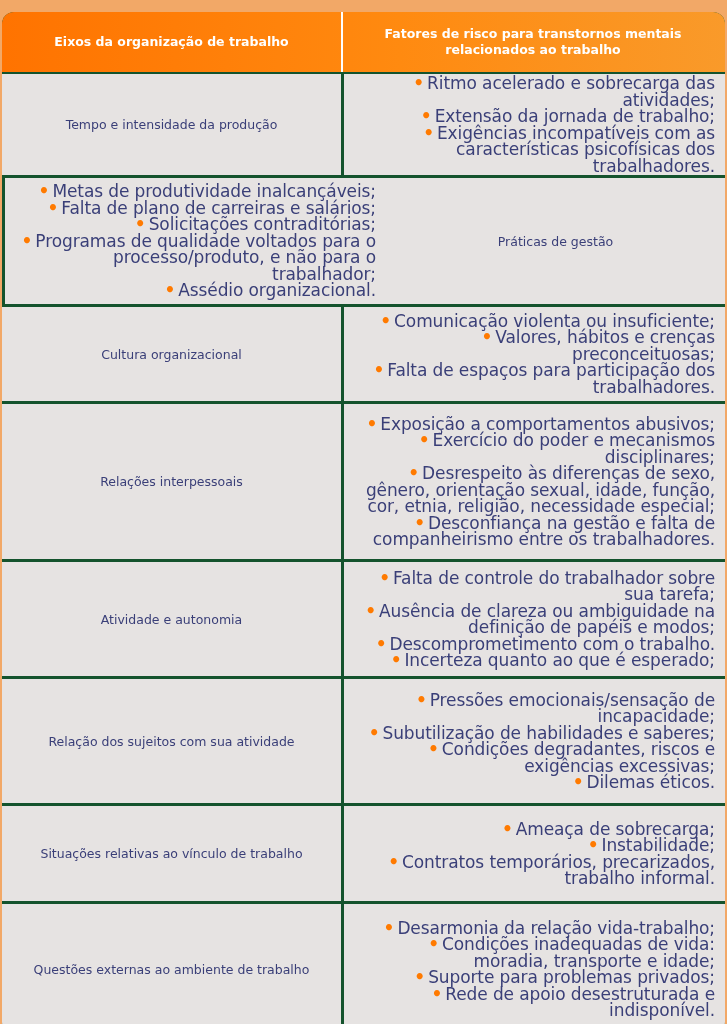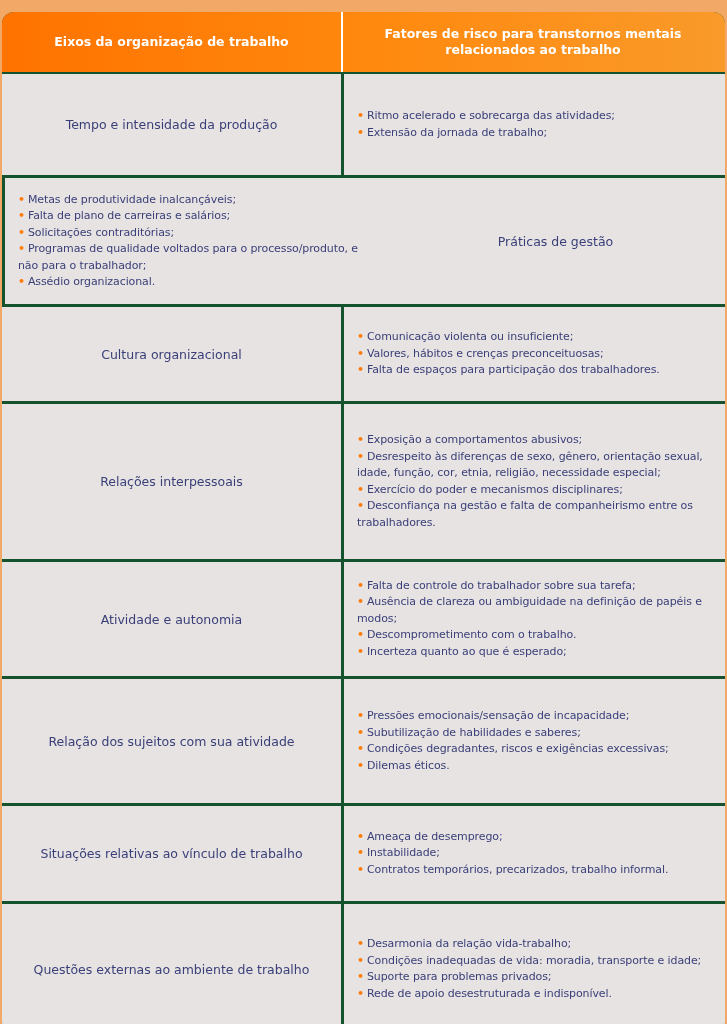--- a/index.html
+++ b/index.html
@@ -76,22 +76,23 @@
       width: 381px;
       display: flex;
       align-items: center;
       padding: 0 10px 0 13px;
     }
     ul.factors-list {
       list-style: none;
       margin: 0;
       padding: 0;
       line-height: 16.5px;
-      font-size: 11px;
+      font-size: 17px;
       letter-spacing: -0.1px;
+      text-align: right;
     }
     ul.factors-list li::before {
       content: "\2022";
       color: #ff7a00;
       font-weight: bold;
       margin-right: 3px;
     }
   </style>
 </head>
 <body>
@@ -103,20 +104,21 @@
     <div class="hcell c2">Fatores de risco para transtornos mentais relacionados ao trabalho</div>
   </div>
   <div class="hdivider"></div>
 
   <div class="row" style="top:62px;height:101px;">
     <div class="cell axis">Tempo e intensidade da produção</div>
     <div class="cell factors">
       <ul class="factors-list">
         <li>Ritmo acelerado e sobrecarga das atividades;</li>
         <li>Extensão da jornada de trabalho;</li>
+        <li>Exigências incompatíveis com as características psicofísicas dos trabalhadores.</li>
       </ul>
     </div>
   </div>
 
   <div class="row" style="top:166px;height:126px;">
     <div class="cell factors">
       <ul class="factors-list">
         <li>Metas de produtividade inalcançáveis;</li>
         <li>Falta de plano de carreiras e salários;</li>
         <li>Solicitações contraditórias;</li>
@@ -136,22 +138,22 @@
         <li>Falta de espaços para participação dos trabalhadores.</li>
       </ul>
     </div>
   </div>
 
   <div class="row" style="top:392px;height:155px;">
     <div class="cell axis">Relações interpessoais</div>
     <div class="cell factors">
       <ul class="factors-list">
         <li>Exposição a comportamentos abusivos;</li>
+        <li>Exercício do poder e mecanismos disciplinares;</li>
         <li>Desrespeito às diferenças de sexo, gênero, orientação sexual, idade, função, cor, etnia, religião, necessidade especial;</li>
-        <li>Exercício do poder e mecanismos disciplinares;</li>
         <li>Desconfiança na gestão e falta de companheirismo entre os trabalhadores.</li>
       </ul>
     </div>
   </div>
 
   <div class="row" style="top:550px;height:114px;">
     <div class="cell axis">Atividade e autonomia</div>
     <div class="cell factors">
       <ul class="factors-list">
         <li>Falta de controle do trabalhador sobre sua tarefa;</li>
@@ -171,21 +173,21 @@
         <li>Condições degradantes, riscos e exigências excessivas;</li>
         <li>Dilemas éticos.</li>
       </ul>
     </div>
   </div>
 
   <div class="row" style="top:794px;height:95px;">
     <div class="cell axis">Situações relativas ao vínculo de trabalho</div>
     <div class="cell factors">
       <ul class="factors-list">
-        <li>Ameaça de desemprego;</li>
+        <li>Ameaça de sobrecarga;</li>
         <li>Instabilidade;</li>
         <li>Contratos temporários, precarizados, trabalho informal.</li>
       </ul>
     </div>
   </div>
 
   <div class="row" style="top:892px;height:130px;">
     <div class="cell axis">Questões externas ao ambiente de trabalho</div>
     <div class="cell factors">
       <ul class="factors-list">

